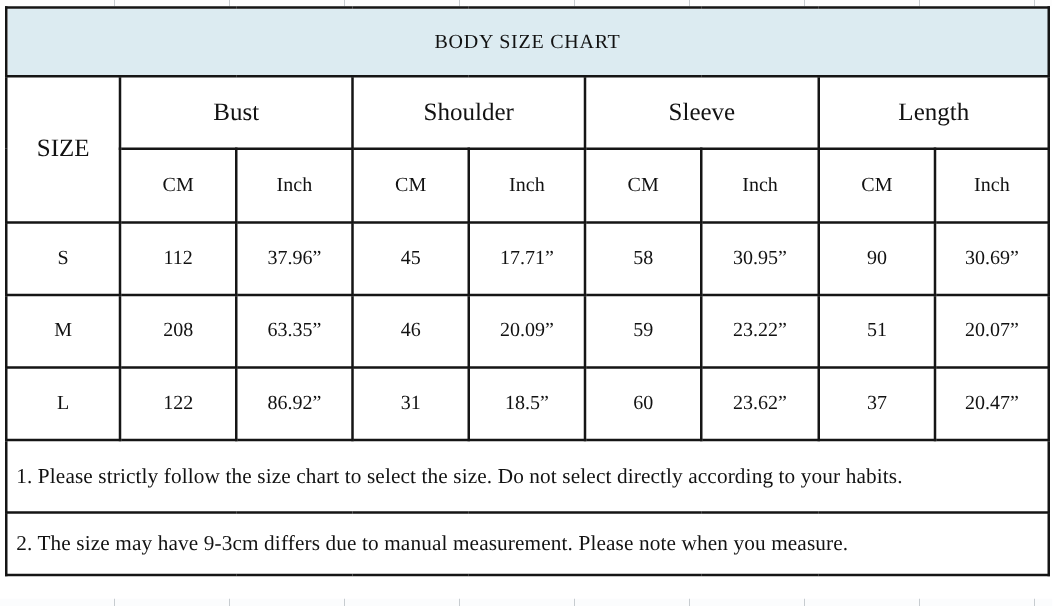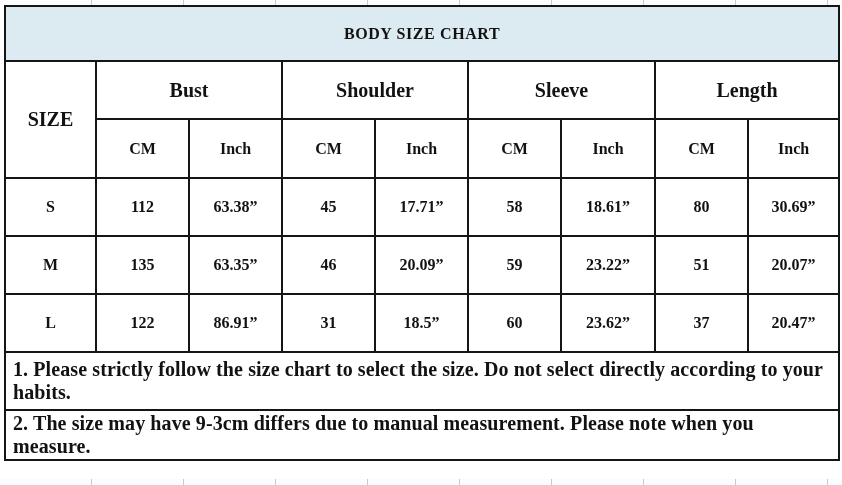--- a/index.html
+++ b/index.html
@@ -24,32 +24,32 @@
   .crop-strip.top{top:0;height:5px;}
   .crop-strip.bottom{top:479px;height:6px;background-color:#fbfcfd;}
 
   table.size-chart{
     position:absolute;left:4px;top:5px;width:834px;
     border-collapse:collapse;table-layout:fixed;
   }
   .size-chart th,.size-chart td{
     border:2px solid var(--border);
     text-align:center;vertical-align:middle;
-    font-weight:bold;font-size:16px;color:var(--text);
+    font-weight:normal;font-size:16px;color:var(--text);
     padding:0;overflow:hidden;
   }
   .title-cell{
     background:var(--header-bg);
     height:53px;font-size:17px;letter-spacing:0.6px;
   }
   .group-row th{height:56px;font-size:20px;}
   .unit-row th{height:57px;font-size:16px;border-radius:16px;}
   .data-row td{height:56px;font-size:16px;}
   .note-row td{
-    height:56px;text-align:left;font-size:20px;
+    height:56px;text-align:left;font-size:17px;
     padding:0 6px 0 7px;letter-spacing:0.1px;
   }
   .note-row.second td{height:48px;}
 </style>
 </head>
 <body>
 
 <div class="page">
 
   <div class="crop-strip top"></div>
@@ -87,45 +87,45 @@
       <th>Inch</th>
       <th>CM</th>
       <th>Inch</th>
       <th>CM</th>
       <th>Inch</th>
     </tr>
 
     <tr class="data-row">
       <td>S</td>
       <td>112</td>
-      <td>63.38”</td>
+      <td>37.96”</td>
       <td>45</td>
       <td>17.71”</td>
       <td>58</td>
-      <td>18.61”</td>
-      <td>80</td>
+      <td>30.95”</td>
+      <td>90</td>
       <td>30.69”</td>
     </tr>
 
     <tr class="data-row">
       <td>M</td>
-      <td>135</td>
+      <td>208</td>
       <td>63.35”</td>
       <td>46</td>
       <td>20.09”</td>
       <td>59</td>
       <td>23.22”</td>
       <td>51</td>
       <td>20.07”</td>
     </tr>
 
     <tr class="data-row">
       <td>L</td>
       <td>122</td>
-      <td>86.91”</td>
+      <td>86.92”</td>
       <td>31</td>
       <td>18.5”</td>
       <td>60</td>
       <td>23.62”</td>
       <td>37</td>
       <td>20.47”</td>
     </tr>
 
     <tr class="note-row">
       <td colspan="9">1. Please strictly follow the size chart to select the size. Do not select directly according to your habits.</td>

